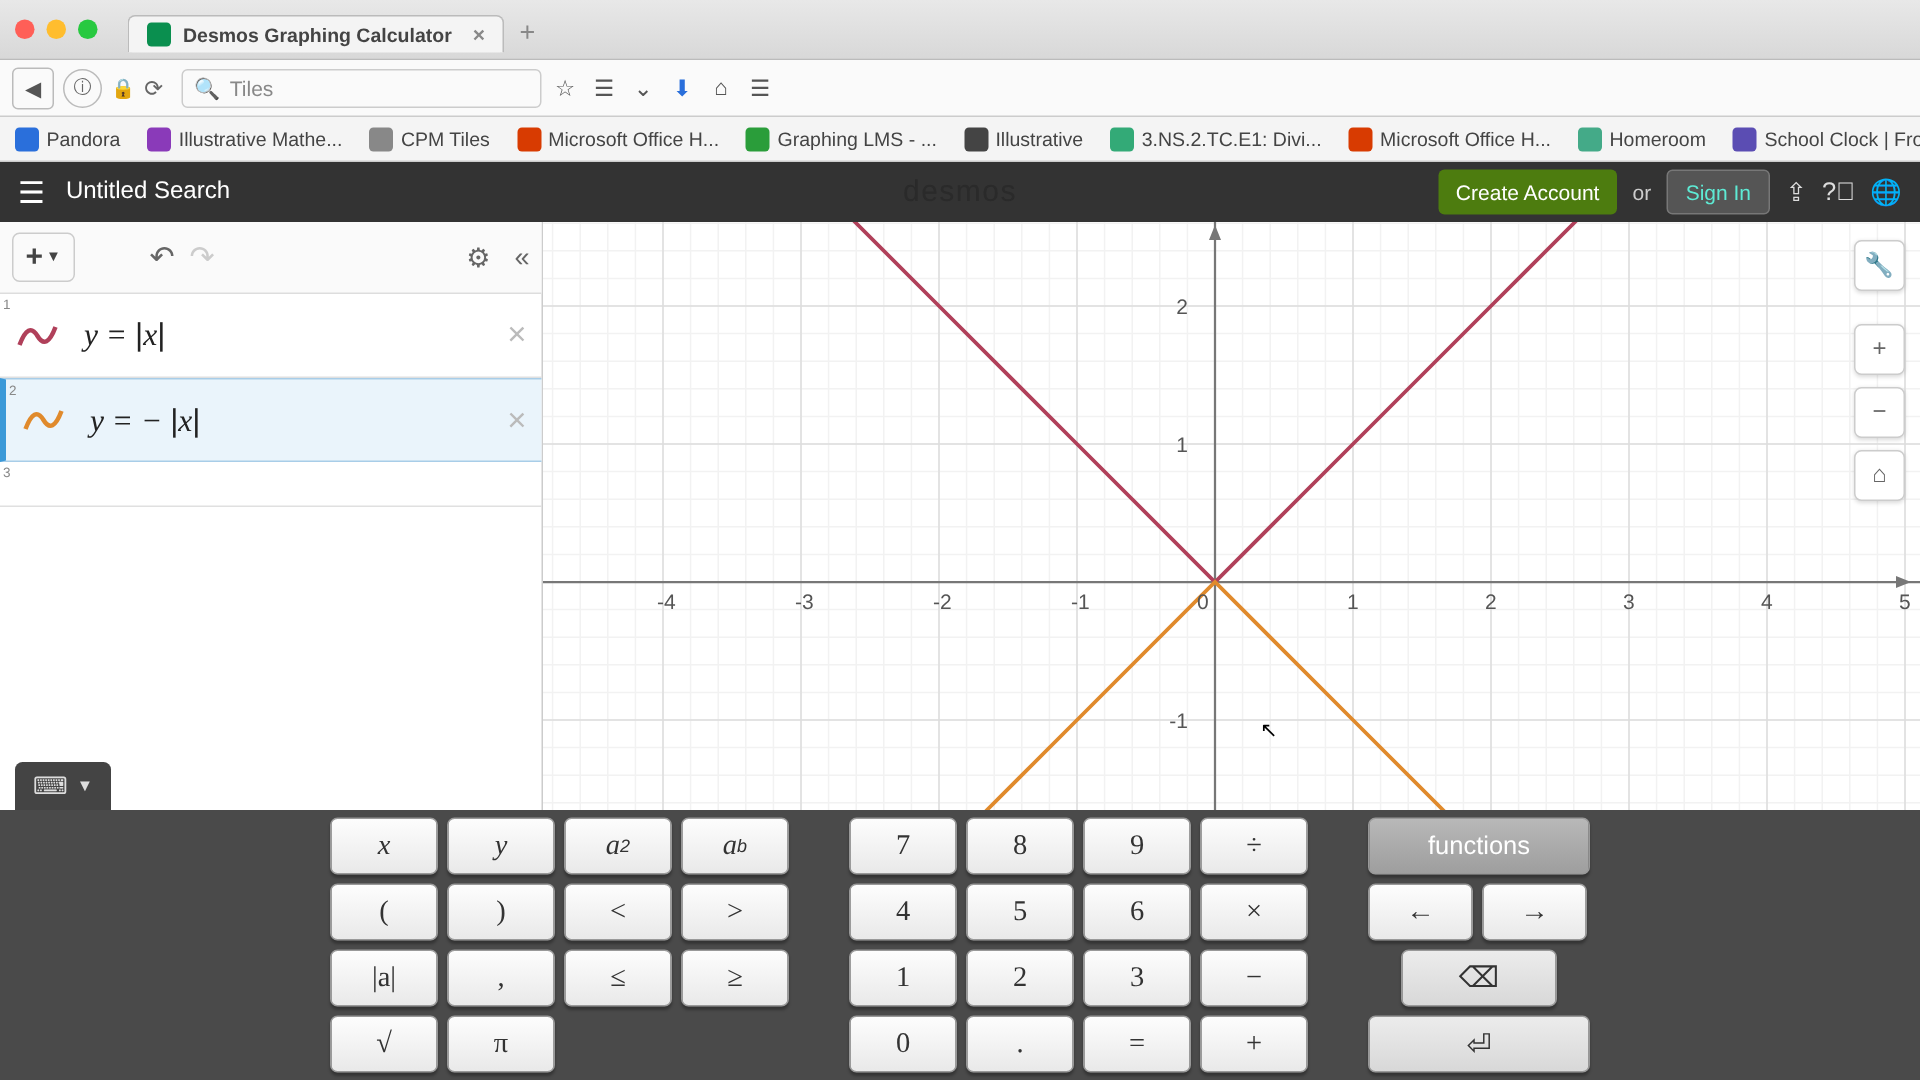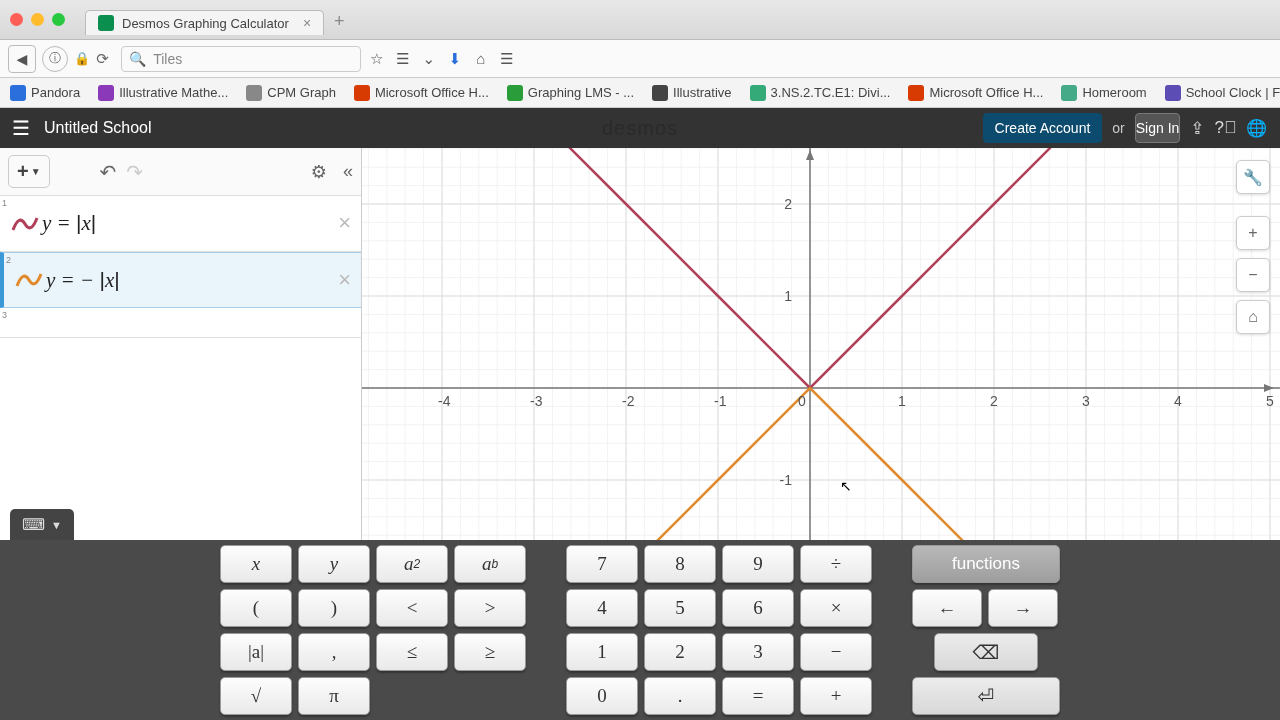--- a/index.html
+++ b/index.html
@@ -3,21 +3,21 @@
 <meta charset="utf-8">
 <style>
 * { margin: 0; padding: 0; box-sizing: border-box; font-family: -apple-system, BlinkMacSystemFont, "Segoe UI", Arial, sans-serif; }
 body { width: 1280px; height: 720px; overflow: hidden; background: #f0f0f0; }
 
 
 .mac-chrome { height: 40px; background: linear-gradient(#e8e8e8,#d8d8d8); display:flex; align-items:center; padding: 0 10px; border-bottom:1px solid #bbb;}
 .traffic { display:flex; gap:8px; margin-right:20px;}
 .dot { width:13px; height:13px; border-radius:50%; }
 .dot.r{background:#ff5f57;} .dot.y{background:#ffbd2e;} .dot.g{background:#28c940;}
-.tab { background:#f4f4f4; border:1px solid #bbb; border-bottom:none; border-radius:5px 5px 0 0; padding:4px 12px; display:flex; align-items:center; gap:8px; font-size:13px; color:#444; margin-top:6px;}
+.tab { background:#f4f4f4; border:1px solid #bbb; border-bottom:none; border-radius:5px 5px 0 0; padding:4px 12px; display:flex; align-items:center; gap:8px; font-size:13px; color:#444; margin-top:6px;font-weight:bold;}
 .tab .fav{width:16px;height:16px;background:#0a8f4f;border-radius:3px;}
 .tab .x{color:#888;font-size:14px;margin-left:6px;}
 .newtab{color:#888;font-size:18px;margin-left:10px;margin-top:4px;}
 
 
 .urlbar { height: 38px; background:#fafafa; border-bottom:1px solid #ccc; display:flex; align-items:center; padding:0 8px; gap:6px;}
 .urlbar .nav-btn{width:28px;height:28px;border:1px solid #bbb;border-radius:4px;display:flex;align-items:center;justify-content:center;color:#555;font-size:14px;}
 .urlbar .circle{width:26px;height:26px;border:1px solid #bbb;border-radius:50%;display:flex;align-items:center;justify-content:center;font-size:12px;color:#666;}
 .urlbar .lock{color:#4caf50;font-size:13px;}
 .urlbar .url{flex:1;font-size:14px;color:#555;padding:0 8px;}
@@ -29,44 +29,44 @@
 .bookmarks{height:30px;background:#f4f4f4;border-bottom:1px solid #ccc;display:flex;align-items:center;padding:0 10px;gap:18px;font-size:13px;color:#444;overflow:hidden;}
 .bookmarks .bm{display:flex;align-items:center;gap:5px;white-space:nowrap;}
 .bm .fi{width:16px;height:16px;border-radius:3px;}
 
 
 .d-header{height:40px;background:#333;display:flex;align-items:center;padding:0 12px;color:#fff;}
 .d-header .menu{font-size:20px;margin-right:14px;cursor:pointer;}
 .d-header .title{font-size:16px;flex:0 0 auto;}
 .d-header .logo{position:absolute;left:50%;transform:translateX(-50%);font-size:20px;color:#2a2a2a;font-weight:400;letter-spacing:1px;}
 .d-header .right{margin-left:auto;display:flex;align-items:center;gap:10px;}
-.btn-create{background:#0c4a6e;color:#fff;border:none;padding:7px 12px;border-radius:4px;font-size:14px;}
+.btn-create{background:#4d7c0f;color:#fff;border:none;padding:7px 12px;border-radius:4px;font-size:14px;}
 .or{font-size:14px;color:#ccc;}
-.btn-signin{background:#555;color:#ffffff;border:1px solid #777;padding:6px 0;border-radius:4px;font-size:14px;text-align:right;}
+.btn-signin{background:#555;color:#5eead4;border:1px solid #777;padding:6px 12px;border-radius:4px;font-size:14px;text-align:right;}
 .hicon{color:#ddd;font-size:17px;}
 
 
 .main{display:flex;height:392px;position:relative;}
 
 
 .sidebar{width:362px;background:#fff;border-right:1px solid #ccc;display:flex;flex-direction:column;}
 .sb-toolbar{height:48px;border-bottom:1px solid #ddd;display:flex;align-items:center;padding:0 8px;background:#fafafa;}
 .add-btn{border:1px solid #ccc;border-radius:5px;padding:4px 8px;font-size:20px;font-weight:bold;color:#444;display:flex;align-items:center;gap:0px;}
 .add-btn .caret{font-size:10px;margin-left:2px;}
 .undo-redo{margin-left:50px;display:flex;gap:10px;}
 .undo-redo span{font-size:20px;color:#666;}
 .undo-redo .redo{color:#ccc;}
 .gear{margin-left:auto;font-size:18px;color:#666;margin-right:16px;}
 .collapse{font-size:18px;color:#666;}
 
 .expr{position:relative;border-bottom:1px solid #e0e0e0;display:flex;align-items:center;min-height:56px;padding:0;}
 .expr .num{position:absolute;top:2px;left:2px;font-size:9px;color:#888;}
 .expr .swatch{width:34px;height:34px;border-radius:50%;margin-left:8px;display:flex;align-items:center;justify-content:center;}
 .expr .swatch svg{width:28px;height:28px;}
-.expr .formula{font-family:"Times New Roman",serif;font-style:italic;font-size:21px;color:#222;}
+.expr .formula{margin-left:14px;font-family:"Times New Roman",serif;font-style:italic;font-size:21px;color:#222;}
 .expr .formula .abs{font-style:normal;}
 .expr .del{position:absolute;right:10px;top:14px;font-size:22px;color:#bbb;}
 .expr.active{background:#eaf4fb;border-left:4px solid #3b99d8;border-top:1px solid #a8cde8;border-bottom:1px solid #a8cde8;}
 .expr.empty{min-height:30px;}
 .sidebar-spacer{flex:1;}
 .kb-toggle{position:absolute;bottom:0;left:10px;background:#444;border-radius:5px 5px 0 0;padding:6px 12px;display:flex;align-items:center;gap:6px;color:#ddd;z-index:5;}
 
 
 .graph{flex:1;position:relative;background:#fff;}
 .graph svg{width:100%;height:100%;}
@@ -127,21 +127,21 @@
 <div class="bm">
       <div class="fi" style="background:#2a6fdb"></div>
       <span>Pandora</span>
     </div>
     <div class="bm">
       <div class="fi" style="background:#8a3ab9"></div>
       <span>Illustrative Mathe...</span>
     </div>
     <div class="bm">
       <div class="fi" style="background:#888"></div>
-      <span>CPM Graph</span>
+      <span>CPM Tiles</span>
     </div>
     <div class="bm">
       <div class="fi" style="background:#d83b01"></div>
       <span>Microsoft Office H...</span>
     </div>
     <div class="bm">
       <div class="fi" style="background:#2a9d3a"></div>
       <span>Graphing LMS - ...</span>
     </div>
     <div class="bm">
@@ -161,21 +161,21 @@
       <span>Homeroom</span>
     </div>
     <div class="bm">
       <div class="fi" style="background:#5b4db3"></div>
       <span>School Clock | Fro...</span>
     </div>
   </div>
 
 <div class="d-header">
   <span class="menu">☰</span>
-  <span class="title">Untitled School</span>
+  <span class="title">Untitled Search</span>
   <span class="logo">desmos</span>
   <div class="right">
     <button class="btn-create">Create Account</button>
     <span class="or">or</span>
     <button class="btn-signin">Sign In</button>
     <span class="hicon">⇪</span>
     <span class="hicon">?⃝</span>
     <span class="hicon">🌐</span>
   </div>
 </div>

